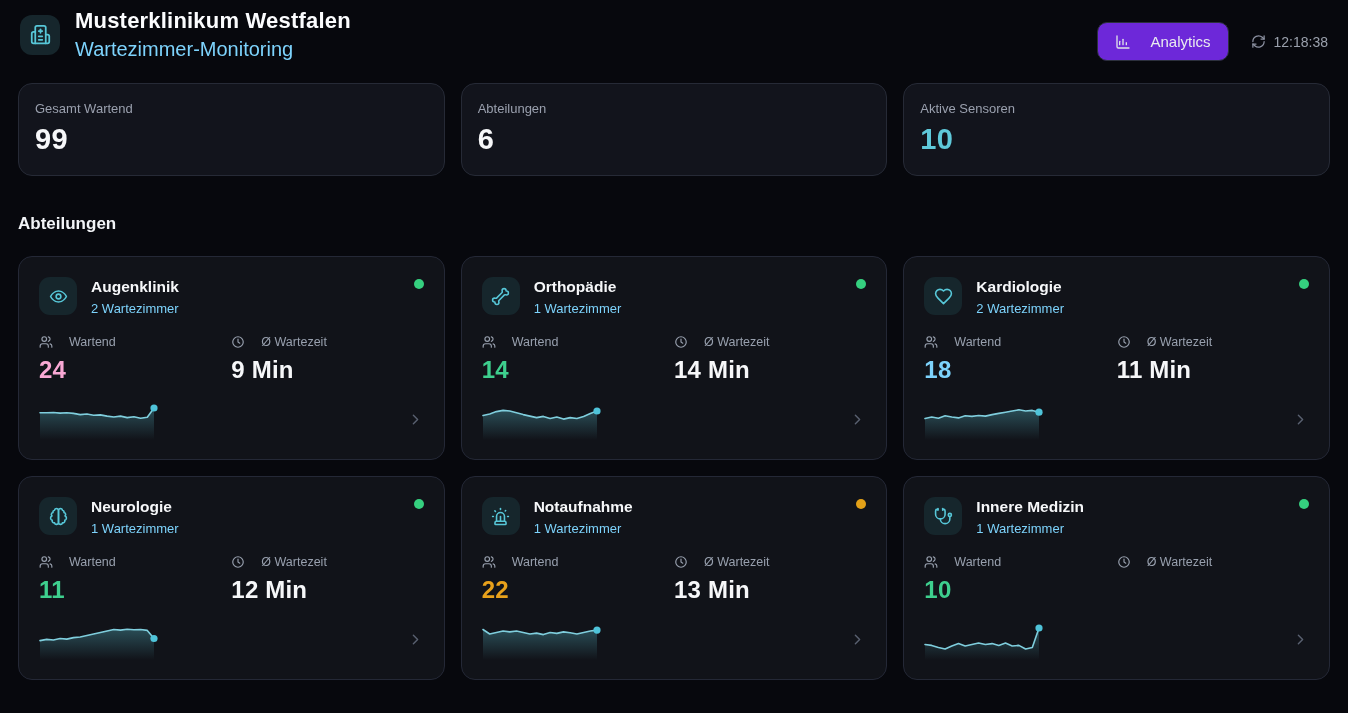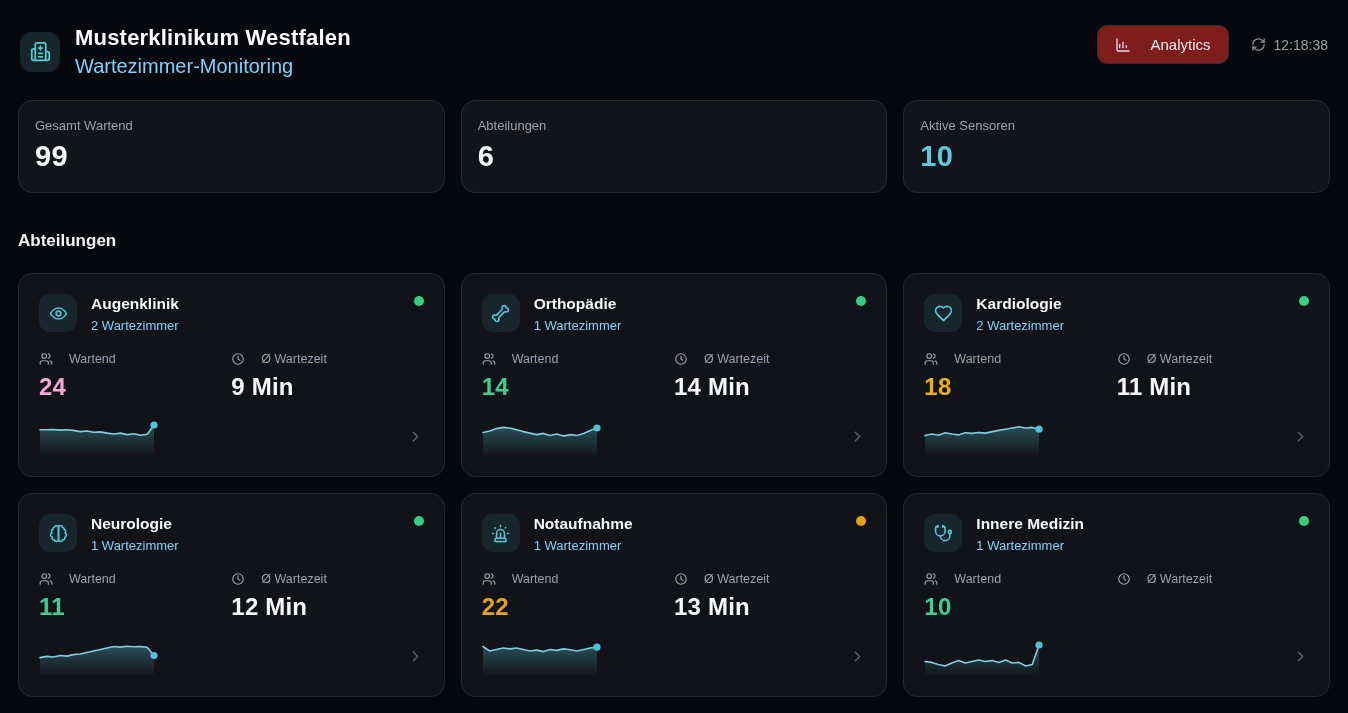--- a/index.html
+++ b/index.html
@@ -5,32 +5,32 @@
   * { margin:0; padding:0; box-sizing:border-box; }
   html,body { width:1348px; height:713px; overflow:hidden; }
   body {
     background:#07080d;
     font-family:"Liberation Sans", sans-serif;
     color:#f2f4f7;
   }
   .page { width:1348px; height:713px; padding:0 18px; }
 
   
-  header { display:flex; align-items:flex-start; justify-content:space-between; padding:25px 2px 22px 2px; }
+  header { display:flex; align-items:flex-end; justify-content:space-between; padding:8px 2px 22px 2px; }
   .brand { display:flex; align-items:center; gap:15px; }
   .logo {
     width:40px; height:40px; border-radius:12px; background:#16262c;
     display:flex; align-items:center; justify-content:center; flex:0 0 auto;
   }
   .titles h1 { font-size:22px; font-weight:700; letter-spacing:.2px; color:#fbfcfe; }
   .titles .sub { font-size:20px; color:#7dd3fc; margin-top:4px; }
   .header-right { display:flex; align-items:center; gap:22px; }
   .analytics-btn {
     display:flex; align-items:center; gap:19px; cursor:pointer;
-    background:#7f1d1d; border:1px solid #2c303d; border-radius:10px;
+    background:#6d28d9; border:1px solid #2c303d; border-radius:10px;
     padding:10px 17px; font-size:15px; color:#e9ebef; font-family:inherit;
   }
   .clock-box { display:flex; align-items:center; gap:8px; color:#9aa0ac; font-size:14px; }
 
   
   .stats-row { display:grid; grid-template-columns:repeat(3,1fr); gap:16px; }
   .stat-card {
     background:#12141c; border:1px solid #262a36; border-radius:14px;
     padding:17px 16px; height:93px;
   }
@@ -279,21 +279,21 @@
             <span>
                 <svg width="14" height="14" viewBox="0 0 24 24" fill="none" stroke="#98a0ae" stroke-width="2" stroke-linecap="round" stroke-linejoin="round">
                   <path d="M16 21v-2a4 4 0 0 0-4-4H6a4 4 0 0 0-4 4v2"></path>
                   <circle cx="9" cy="7" r="4"></circle>
                   <path d="M22 21v-2a4 4 0 0 0-3-3.87"></path>
                   <path d="M16 3.13a4 4 0 0 1 0 7.75"></path>
                 </svg>
               </span>
             <span>Wartend</span>
           </div>
-          <div class="stat-value" style="color: #eab308;">18</div>
+          <div class="stat-value" style="color: #7dd3fc;">18</div>
         </div>
         <div>
           <div class="stat-label">
             <span>
                 <svg width="14" height="14" viewBox="0 0 24 24" fill="none" stroke="#98a0ae" stroke-width="2" stroke-linecap="round" stroke-linejoin="round">
                   <circle cx="12" cy="12" r="9"></circle>
                   <path d="M12 7v5l3 2"></path>
                 </svg>
               </span>
             <span>Ø Wartezeit</span>

